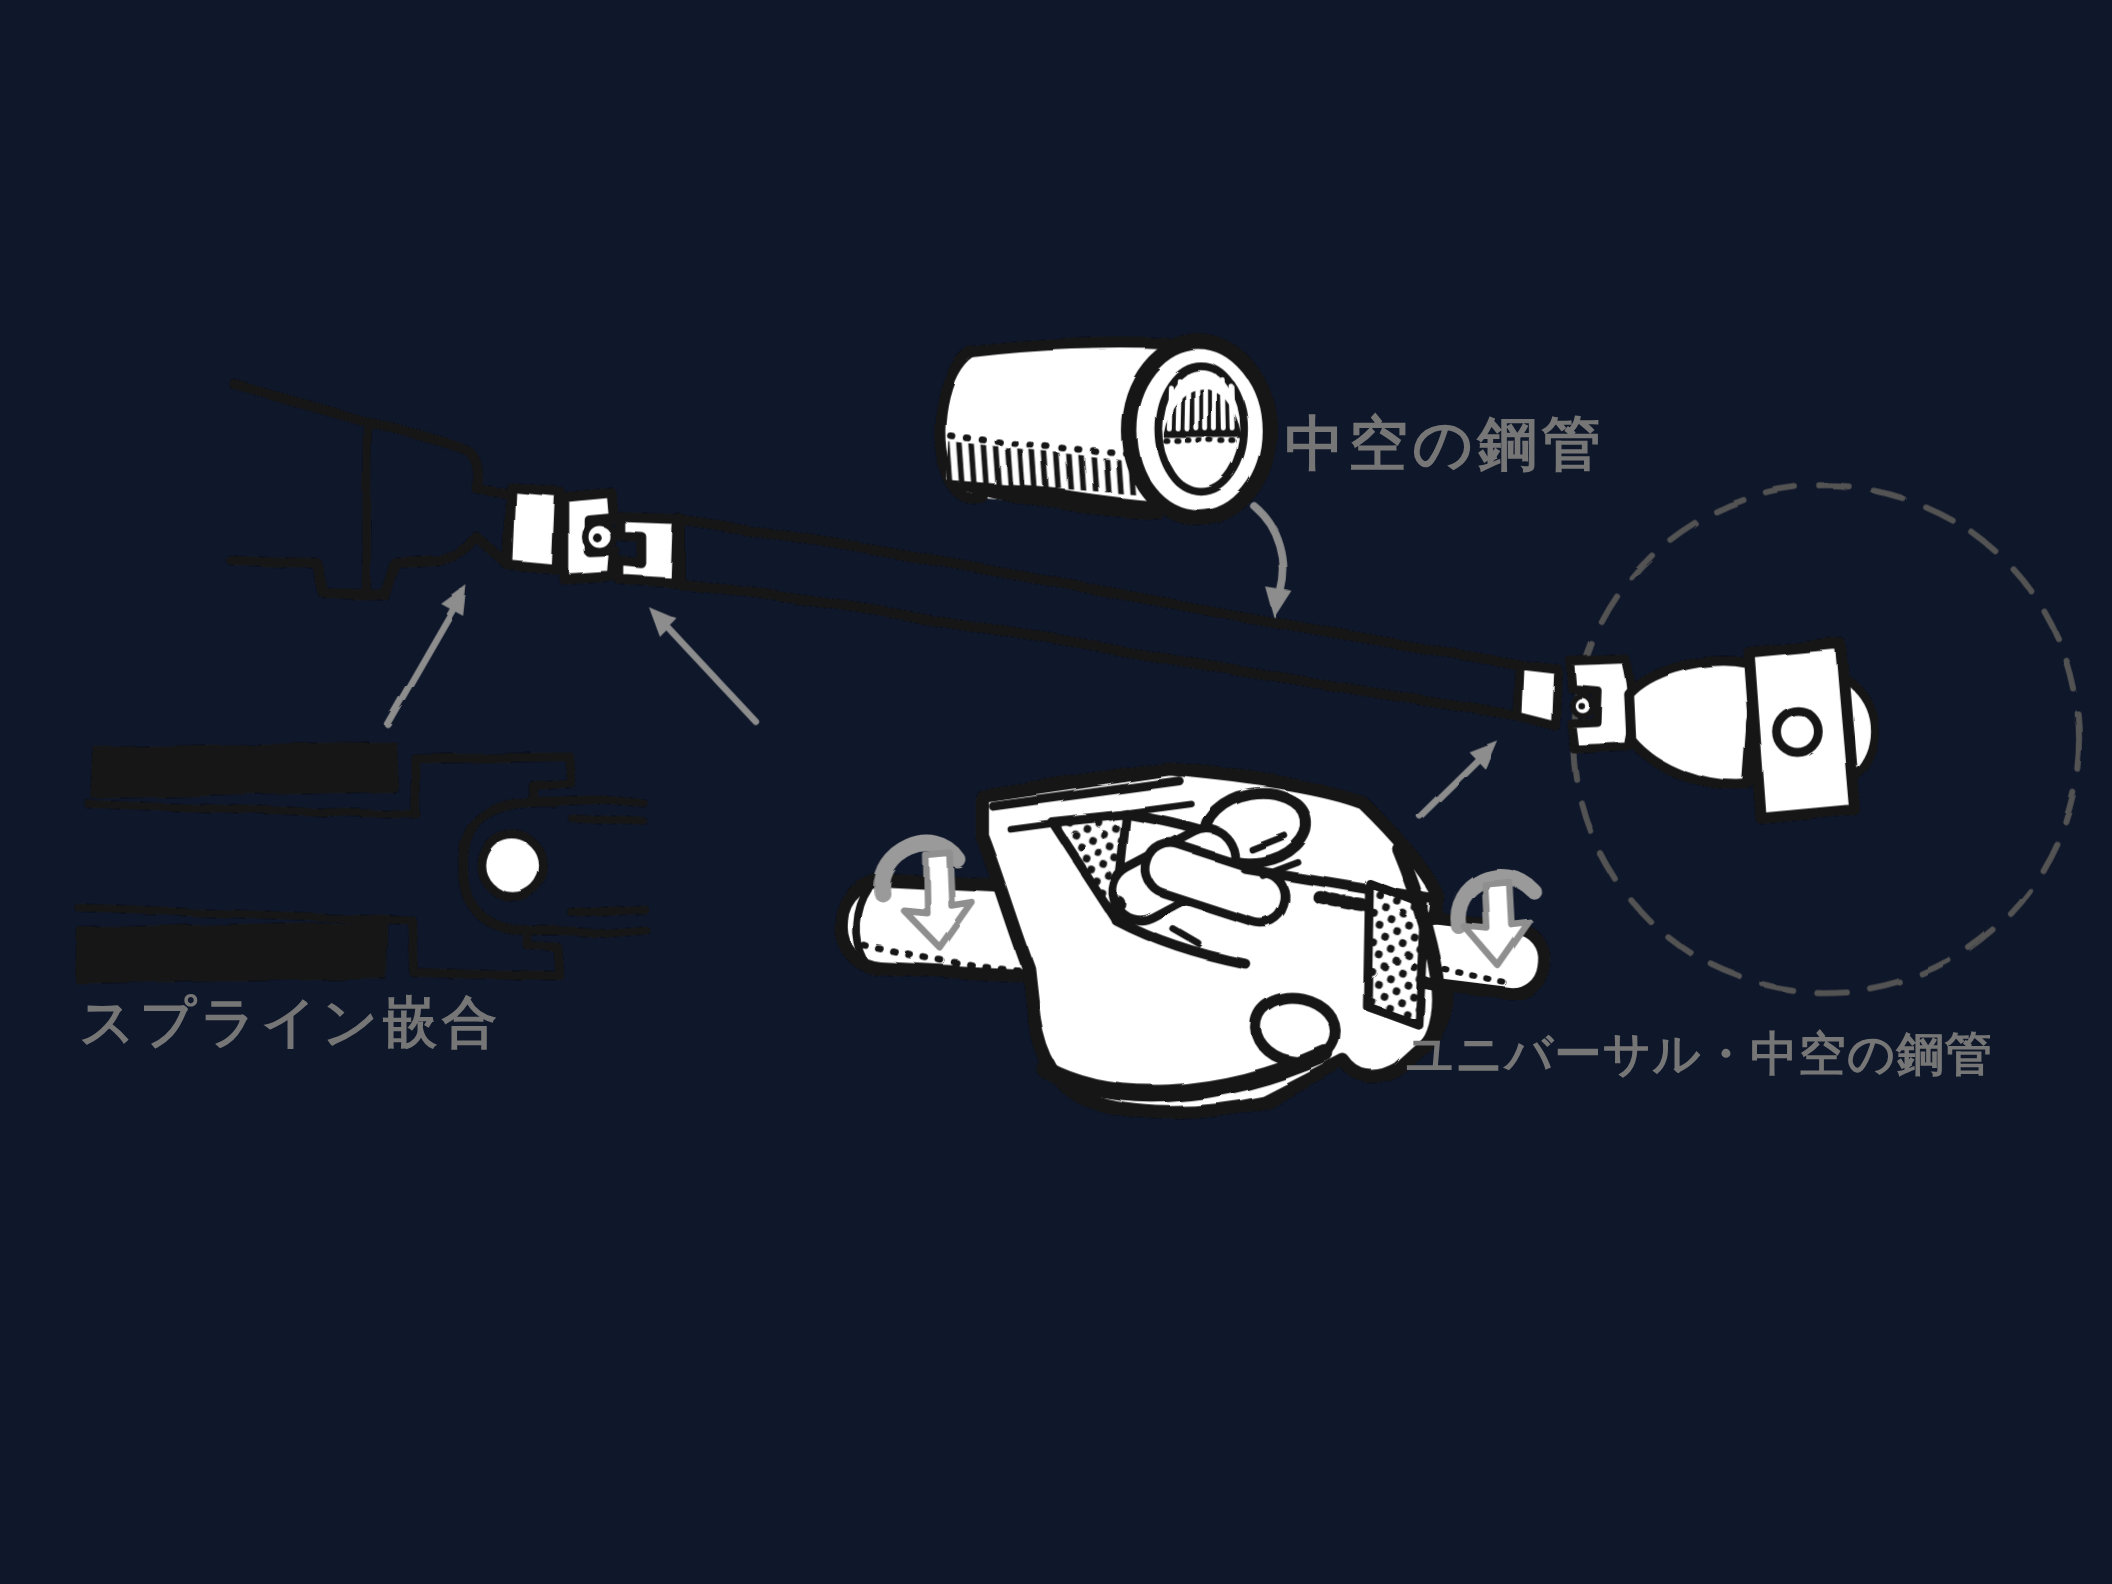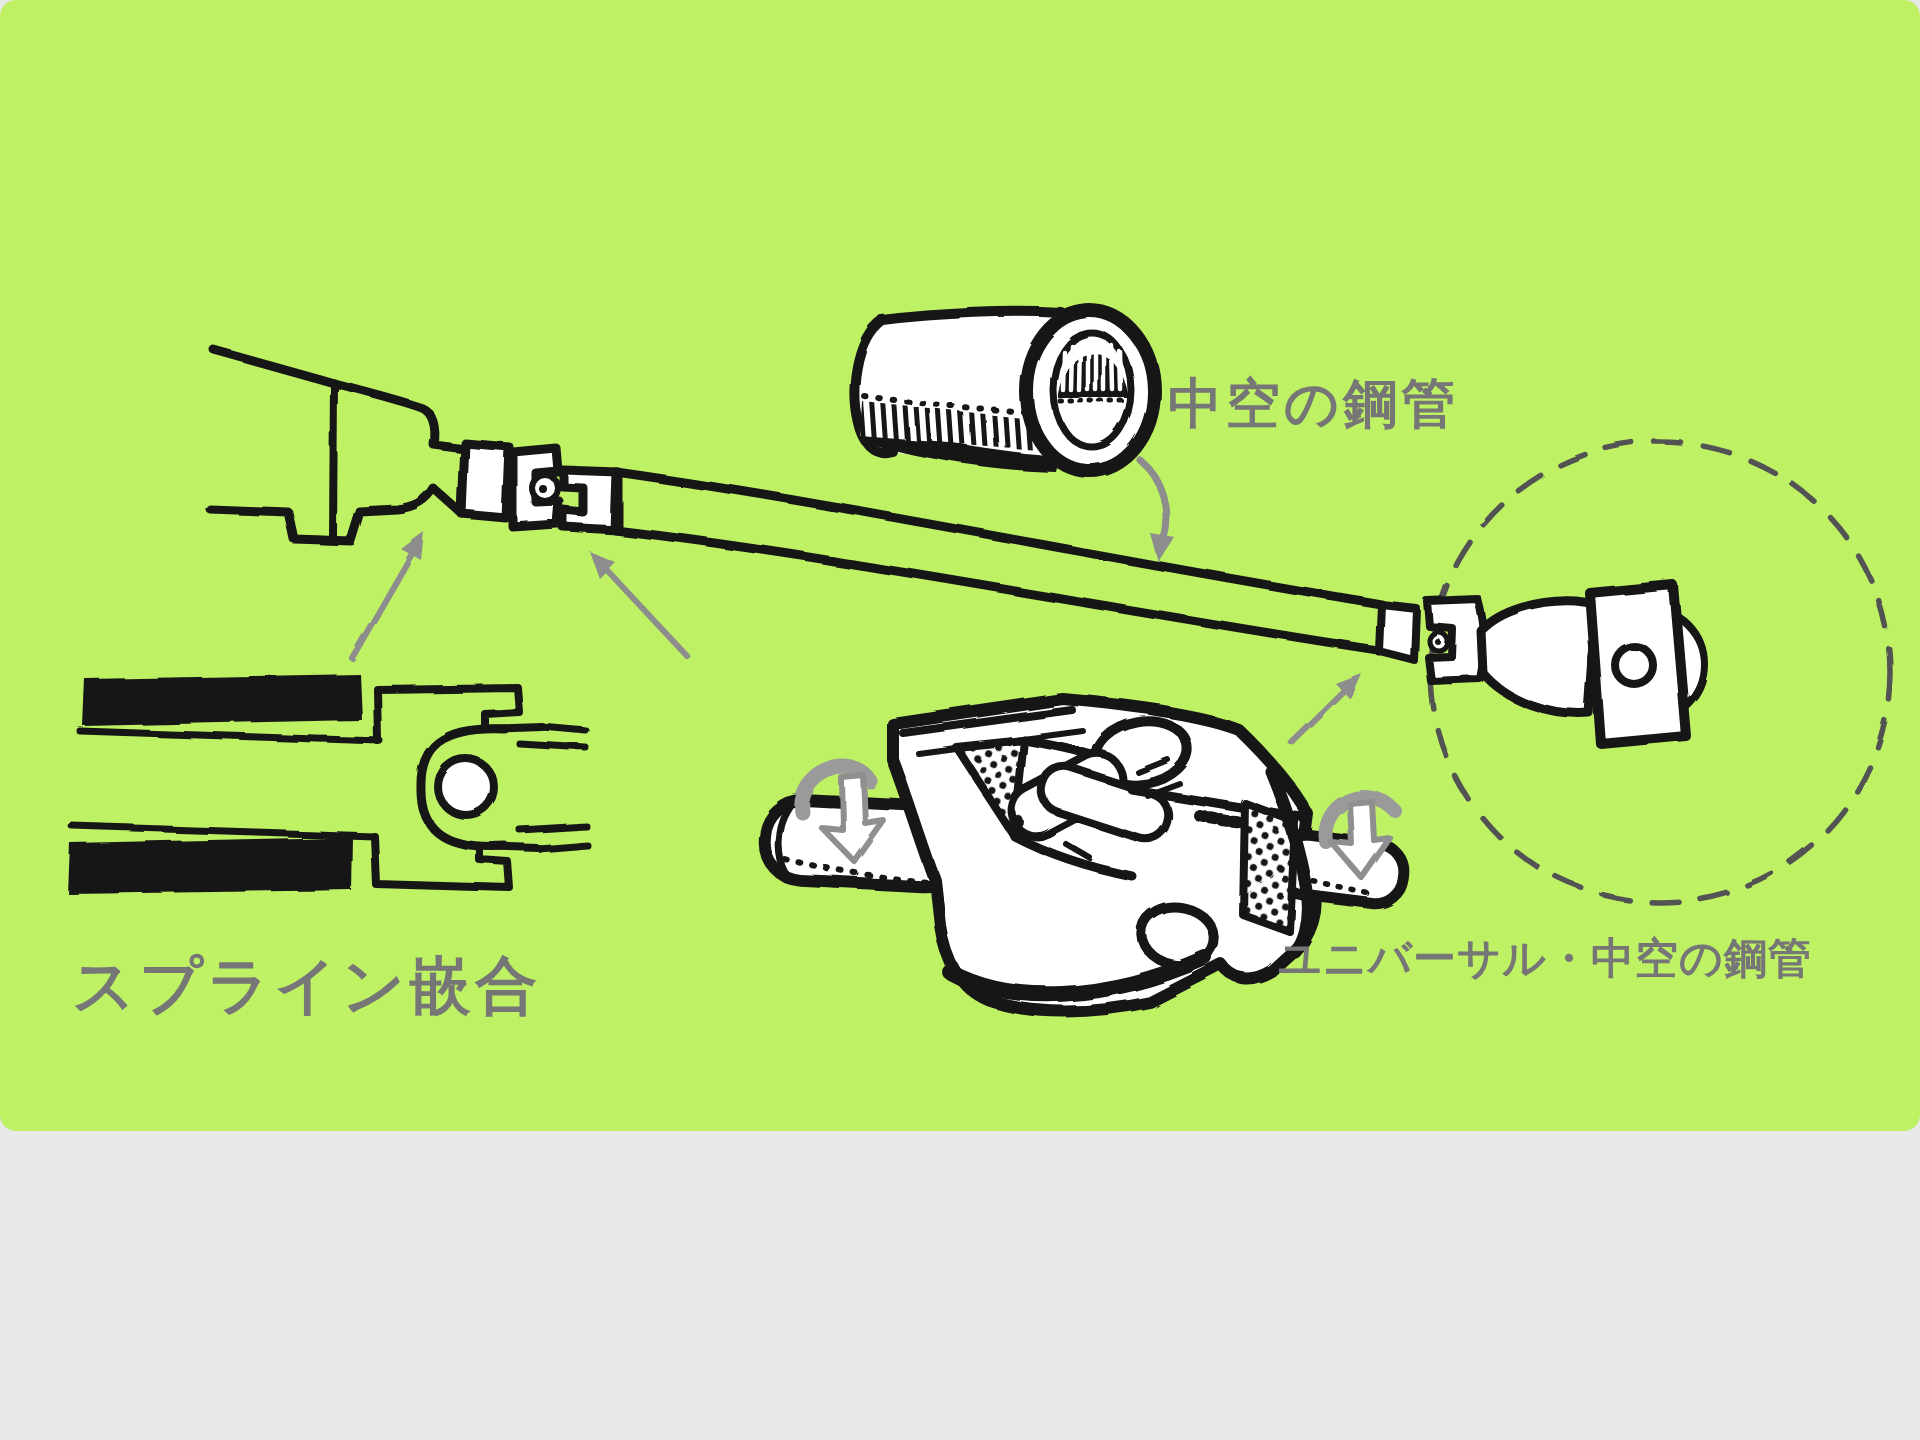--- a/index.html
+++ b/index.html
@@ -1,29 +1,28 @@
 <!DOCTYPE html>
 <html><head>
 <meta charset="utf-8">
 <style>
   html,body{margin:0;padding:0;background:#e8e8e8;}
   .stage{
-    position:relative;width:1920px;height:1131px;margin:0 auto;
-    background:#bef264;overflow:hidden;
+    position:relative;width:1920px;height:1440px;margin:0 auto;
+    background:#0f172a;overflow:hidden;
     font-family:"DejaVu Sans","Liberation Sans",sans-serif;
-    border-radius:16px;
   }
   .stage svg{position:absolute;left:0;top:0;}
   .hand-label{
     position:absolute;color:#767676;
     font-family:"DejaVu Sans","Liberation Sans",sans-serif;
     font-weight:bold;white-space:nowrap;user-select:none;
   }
   .label-tube{left:1168px;top:368px;font-size:54px;letter-spacing:4px;}
-  .label-spline{left:72px;top:944px;font-size:62px;letter-spacing:4px;}
+  .label-spline{left:72px;top:896px;font-size:50px;letter-spacing:4px;}
   .label-ujoint{left:1278px;top:930px;font-size:43px;letter-spacing:1px;}
 </style>
 </head>
 <body>
 
 <div class="stage">
 
 <svg width="1920" height="1440" viewBox="0 0 1920 1440">
   <defs>
     <pattern id="dots" width="17" height="17" patternUnits="userSpaceOnUse" patternTransform="rotate(20)">

